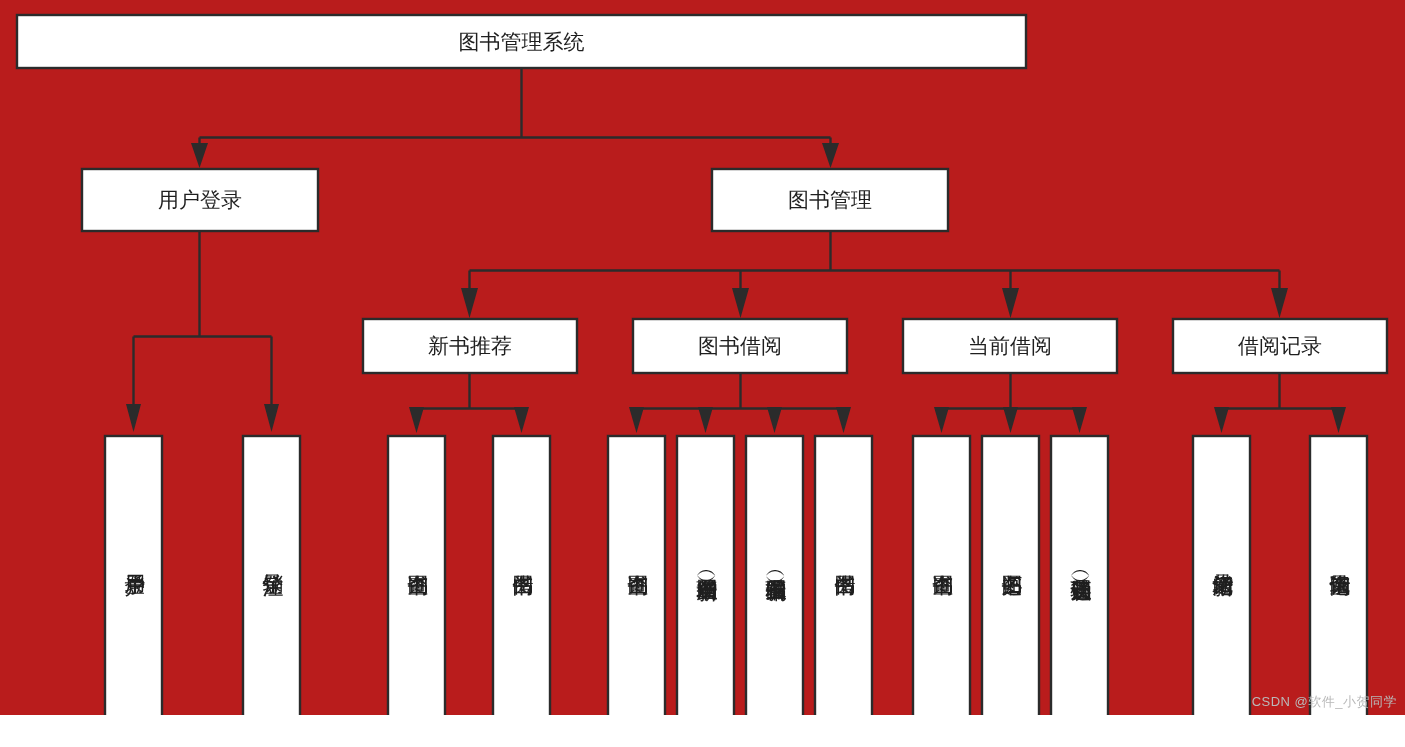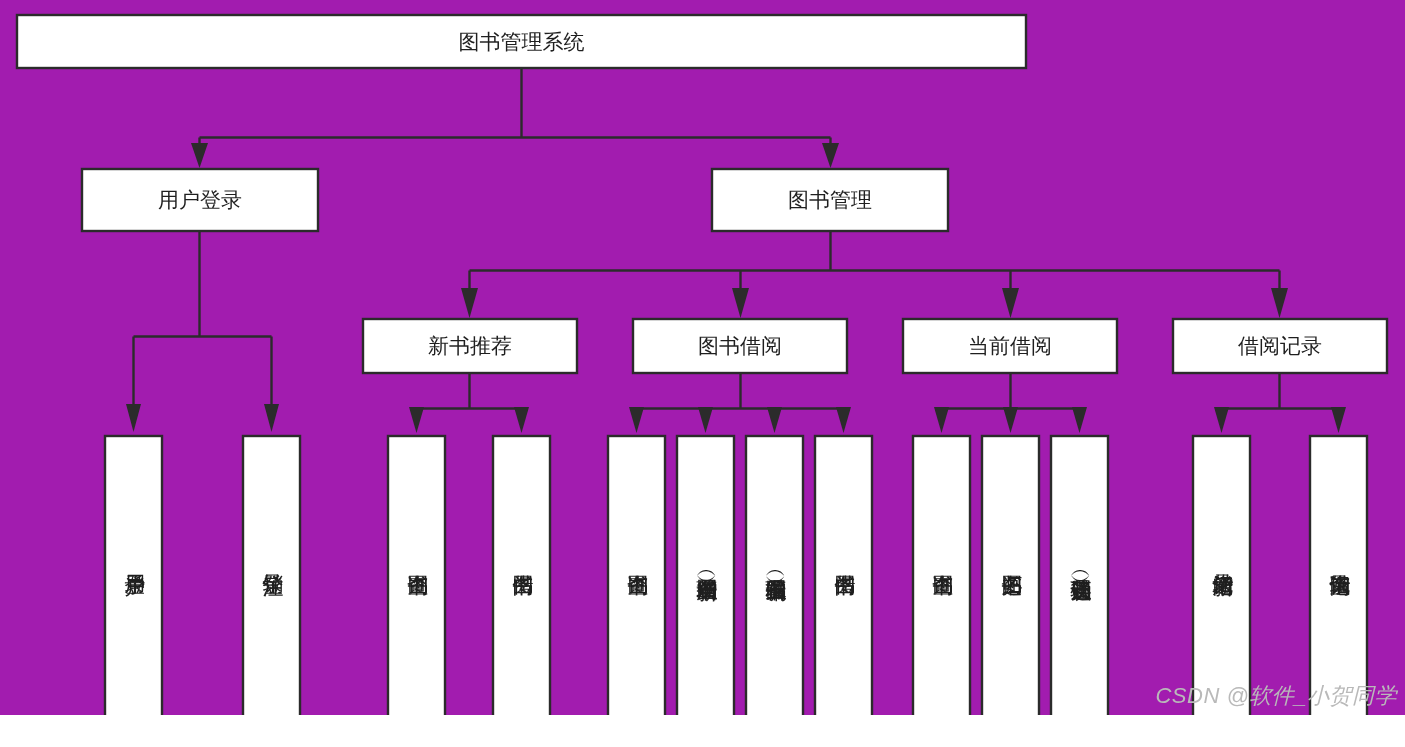--- a/index.html
+++ b/index.html
@@ -8,21 +8,21 @@
     padding: 0;
     background: #ffffff;
   }
   body {
     font-family: "Liberation Sans", "DejaVu Sans", sans-serif;
   }
   #diagram-root {
     position: relative;
     width: 1405px;
     height: 715px;
-    background: #a21caf;
+    background: #b91c1c;
     overflow: hidden;
   }
   svg#tree-svg {
     position: absolute;
     left: 0;
     top: 0;
     width: 1405px;
     height: 747px;
     display: block;
   }
@@ -54,26 +54,25 @@
     font-family: "Liberation Sans", "DejaVu Sans", sans-serif;
     font-size: 21px;
     text-anchor: middle;
     dominant-baseline: middle;
   }
   .watermark {
     position: absolute;
     right: 8px;
     bottom: 4px;
     font-family: "Liberation Sans", "DejaVu Sans", sans-serif;
-    font-size: 22px;
+    font-size: 13px;
     color: #b9b9b9;
     letter-spacing: 0.5px;
     user-select: none;
     pointer-events: none;
-    font-style: italic;
   }
 </style>
 </head>
 <body>
 
 <div id="diagram-root">
 
   <svg id="tree-svg" viewBox="0 0 1405 747" xmlns="http://www.w3.org/2000/svg">
 
     <defs>

